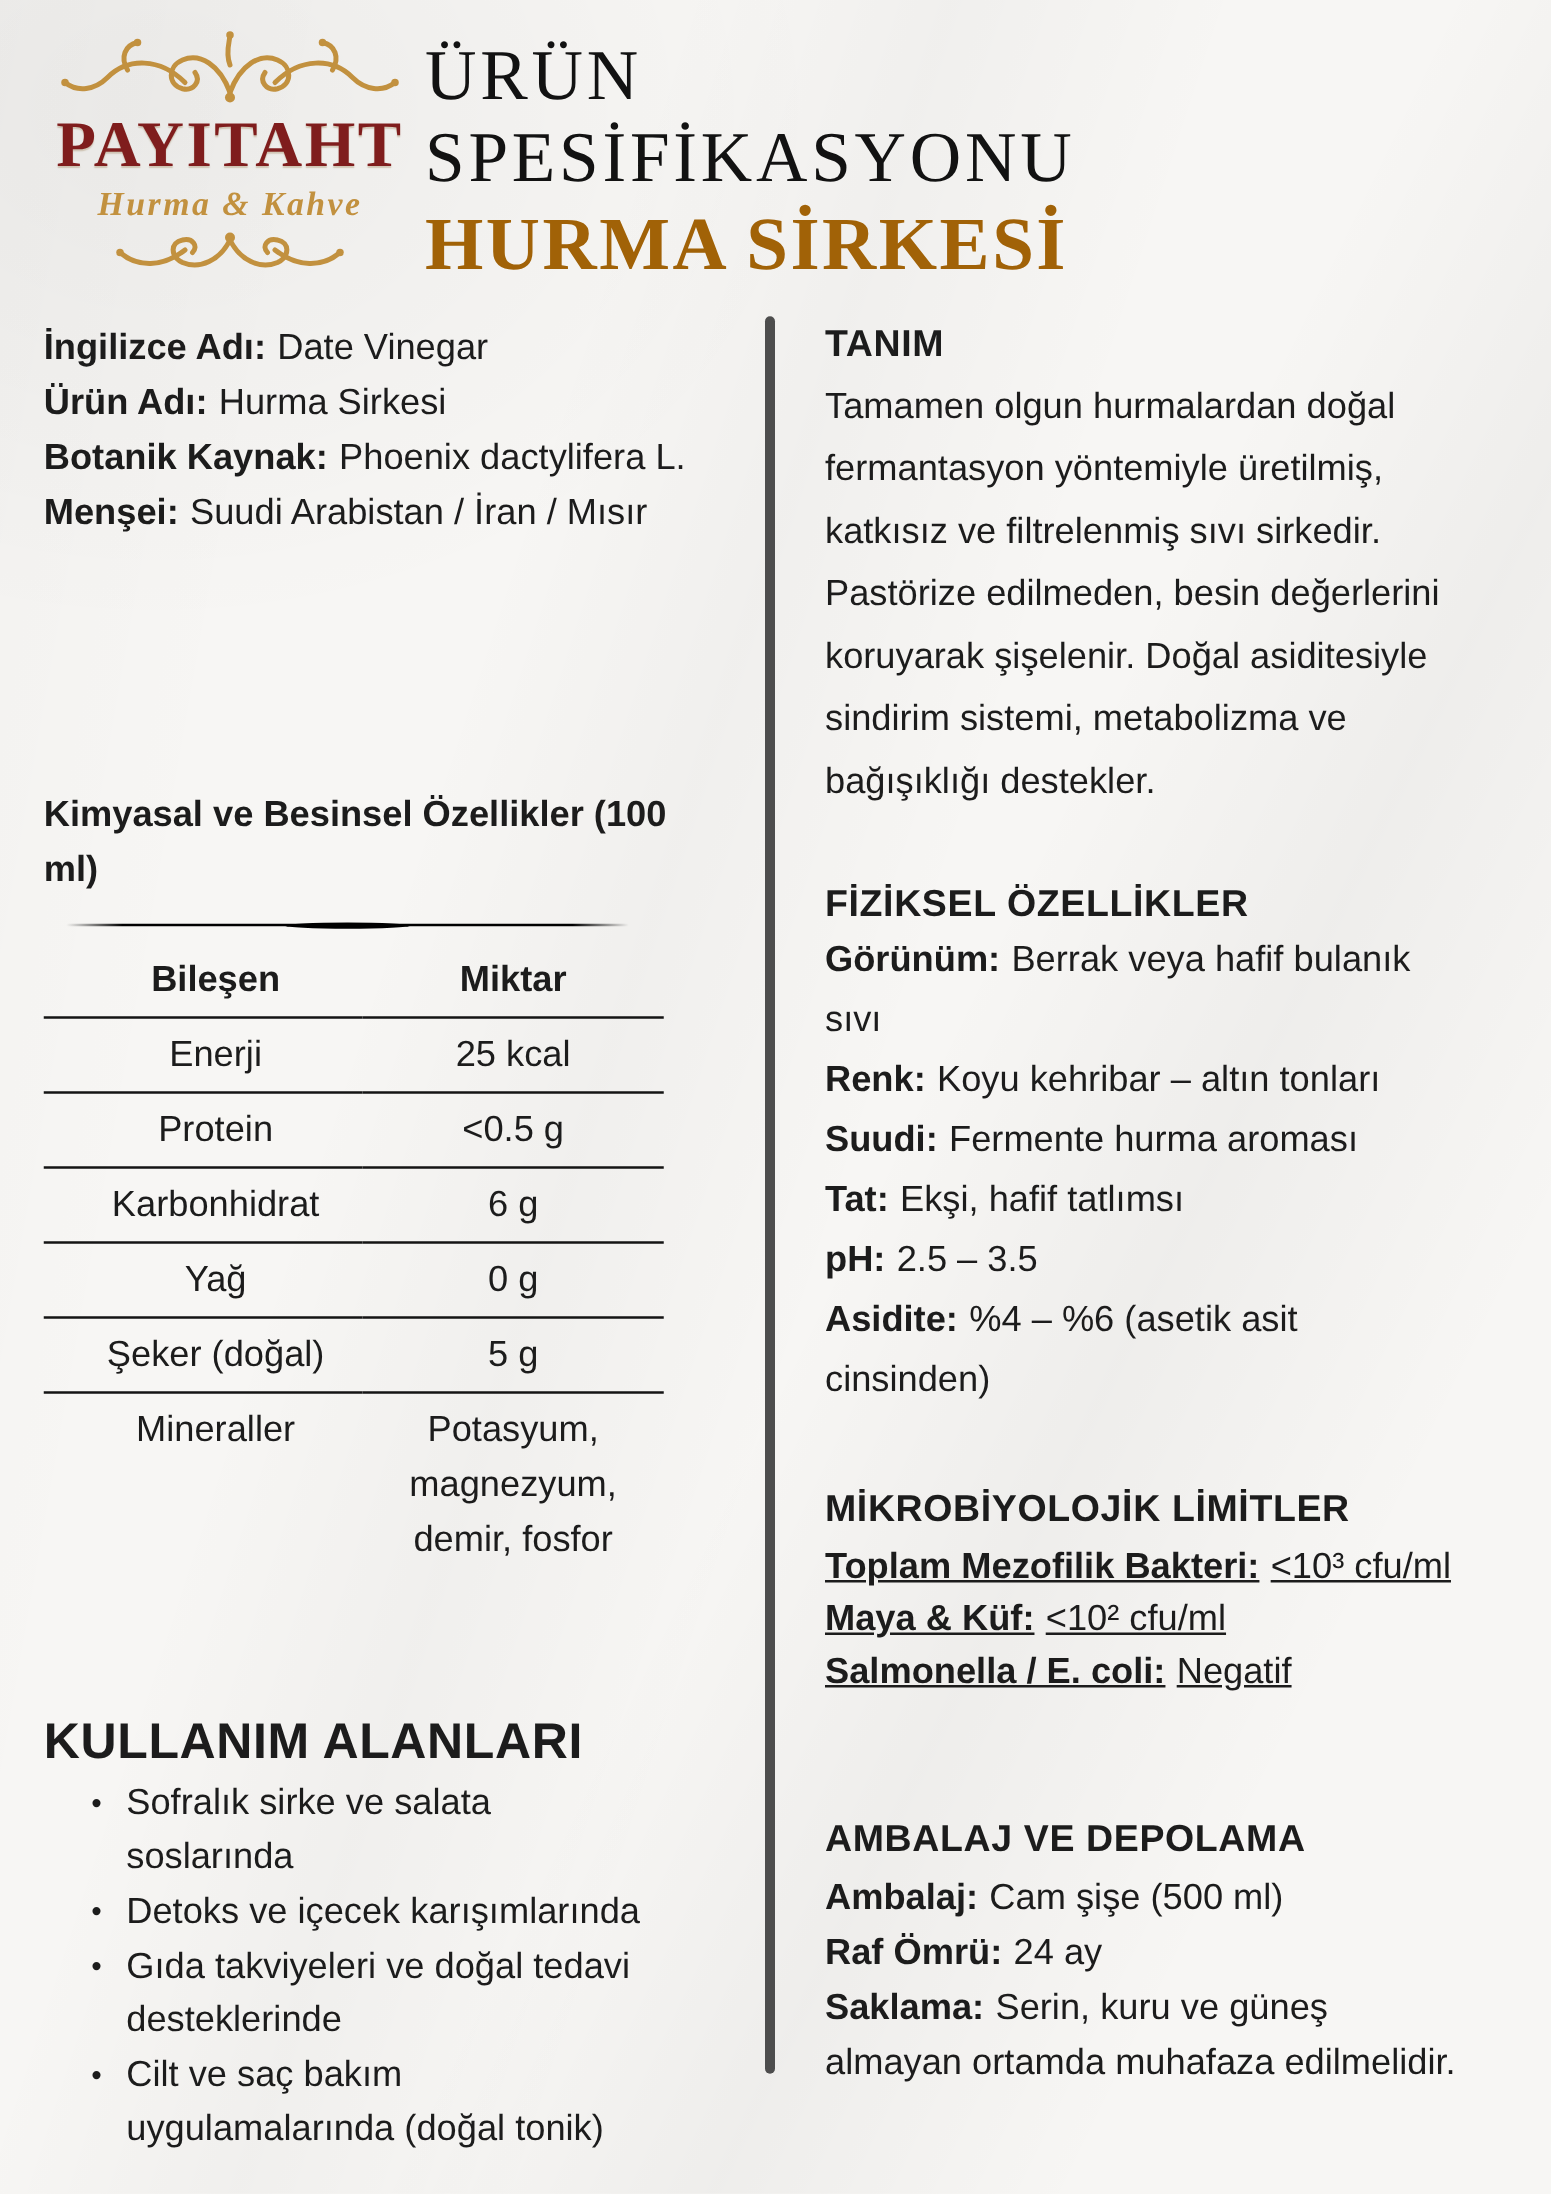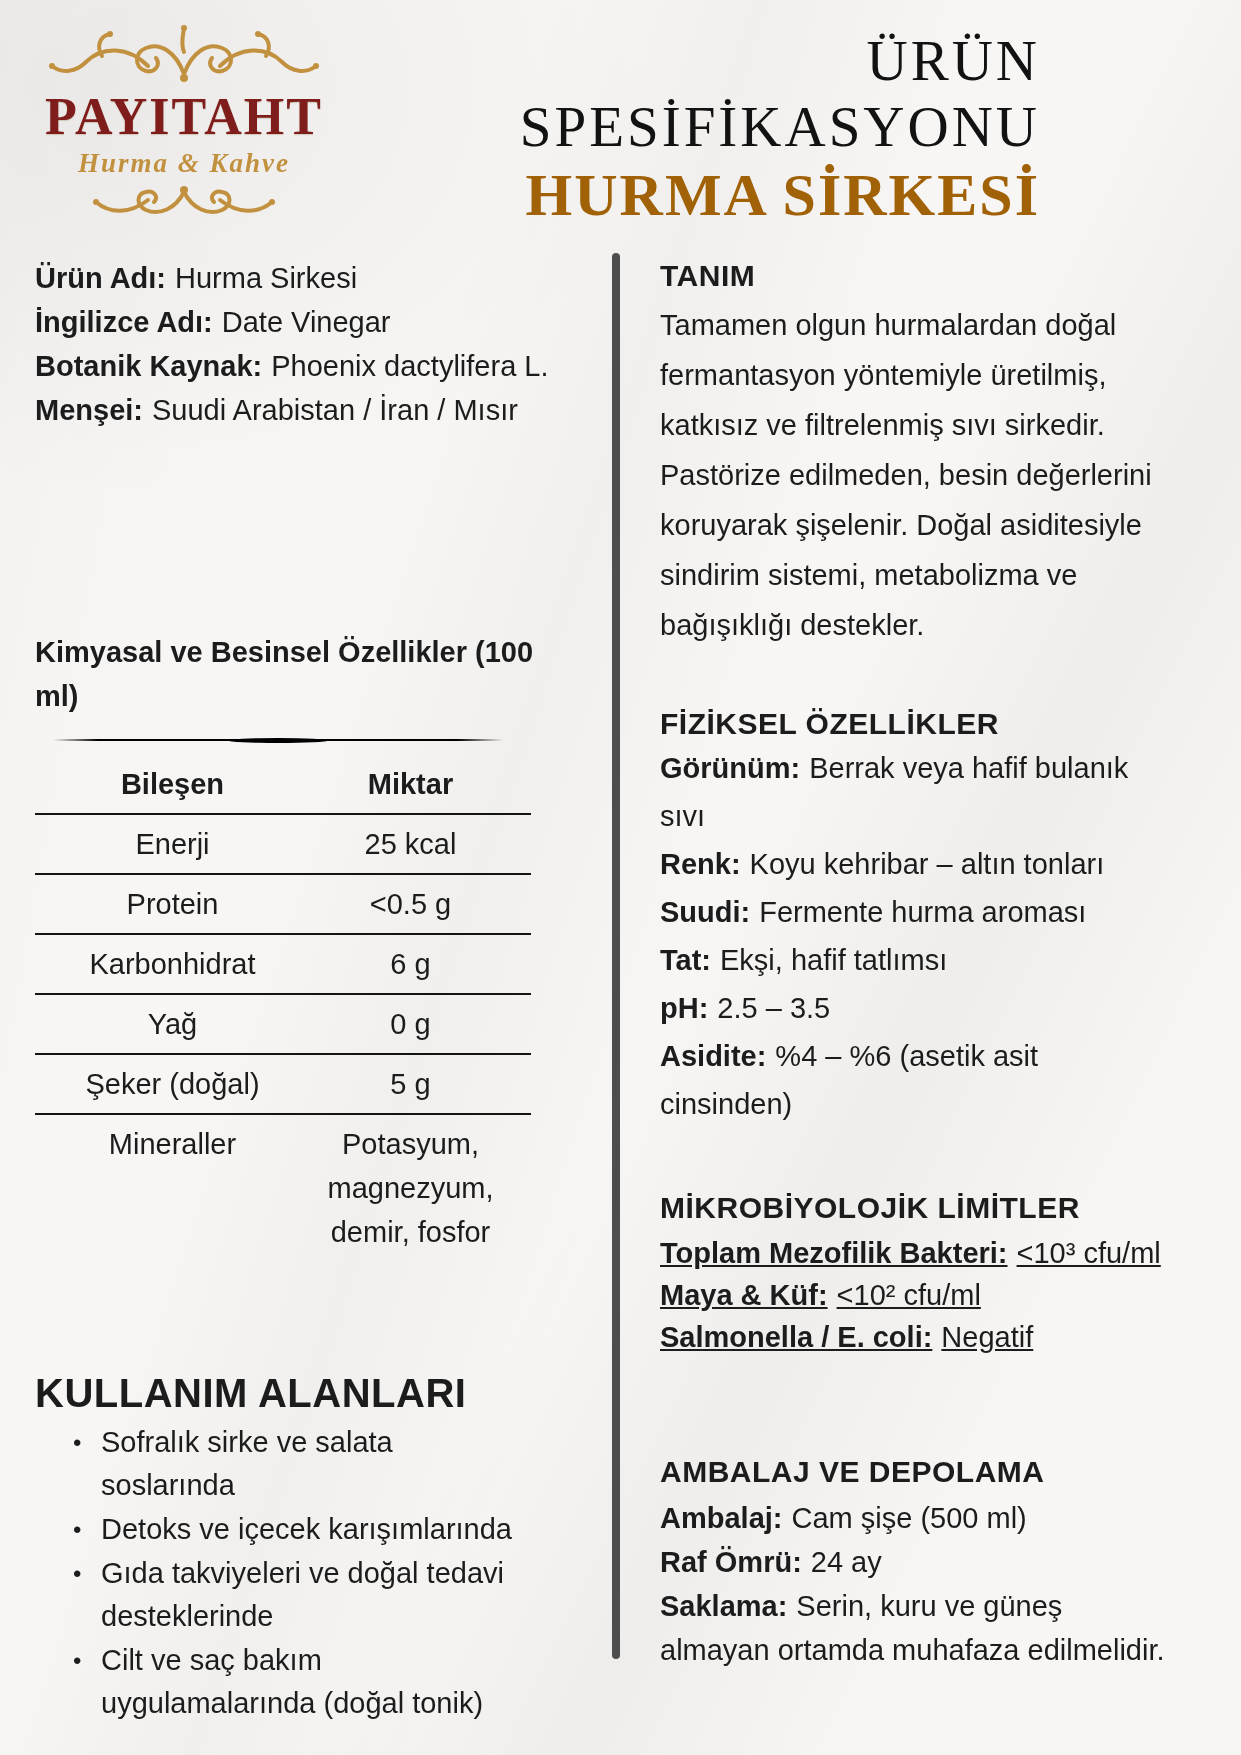--- a/index.html
+++ b/index.html
@@ -20,21 +20,21 @@
   .logo svg{display:block;margin:0 auto;}
   .brand{
     font-family:"Liberation Serif", serif;font-weight:bold;font-size:52px;
     letter-spacing:2px;color:#7f1d1d;line-height:54px;margin-top:-6px;
     text-shadow:0 1px 1px rgba(120,80,20,0.25);
   }
   .tagline{
     font-family:"Liberation Serif", serif;font-style:italic;font-weight:bold;
     font-size:27px;color:#c2913f;letter-spacing:2px;line-height:34px;margin-top:2px;
   }
-  .titles{position:absolute;left:340px;top:28px;width:700px;text-align:right;}
+  .titles{position:absolute;left:340px;top:28px;width:700px;text-align:left;}
   .title1{
     font-family:"Liberation Serif", serif;font-weight:400;font-size:57px;
     letter-spacing:3px;margin:0;color:#121212;line-height:66px;
   }
   .title2{
     font-family:"Liberation Serif", serif;font-weight:bold;font-size:60px;
     letter-spacing:2px;margin:4px 0 0 0;color:#a16207;line-height:62px;
   }
 
   
@@ -137,22 +137,22 @@
 
   <div class="titles">
     <h1 class="title1">ÜRÜN SPESİFİKASYONU</h1>
     <h2 class="title2">HURMA SİRKESİ</h2>
   </div>
 
   <div class="vdivider"></div>
 
   <section class="left-col">
     <div class="info">
+      <p><b class="lbl">İngilizce Adı:</b><span>Date Vinegar</span></p>
       <p><b class="lbl">Ürün Adı:</b><span>Hurma Sirkesi</span></p>
-      <p><b class="lbl">İngilizce Adı:</b><span>Date Vinegar</span></p>
       <p><b class="lbl">Botanik Kaynak:</b><span>Phoenix dactylifera L.</span></p>
       <p><b class="lbl">Menşei:</b><span>Suudi Arabistan / İran / Mısır</span></p>
     </div>
 
     <h3 class="table-title">Kimyasal ve Besinsel Özellikler (100 ml)</h3>
     <div class="orn-line">
         <span class="bar"></span>
         <span class="lens"></span>
       </div>
 

